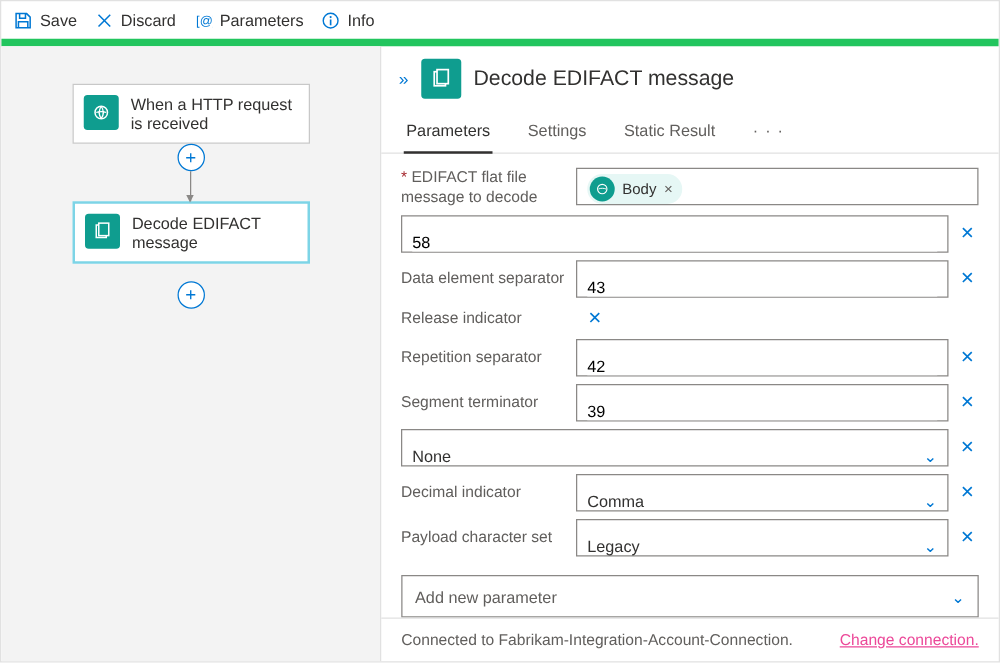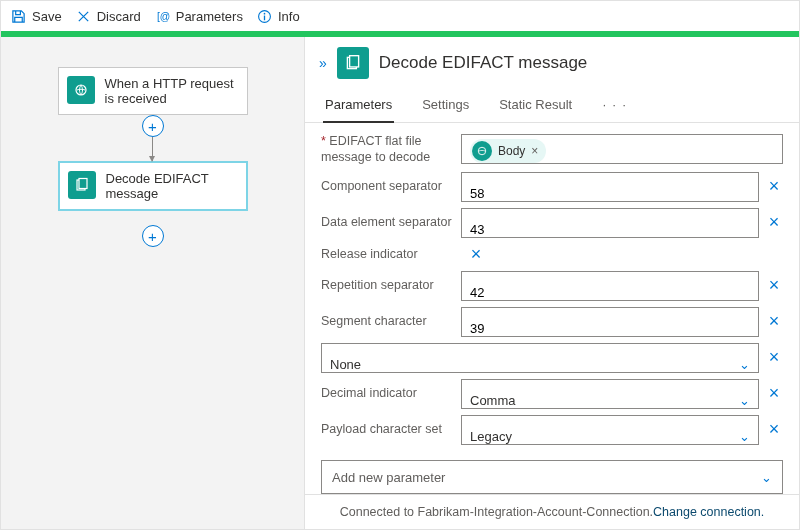--- a/index.html
+++ b/index.html
@@ -31,22 +31,22 @@
   .flabel { width:140px; font-size:12.5px; color:#605e5c; line-height:1.3;}
   .req::before{ content:'* '; color:#a4262c;}
   .control { flex:1; height:30px; border:1px solid #8a8886; display:flex; align-items:flex-end; padding:0 8px; font-size:13px; background:#fff;}
   .control input { border:none; outline:none; width:100%; font-size:13px;}
   .select { justify-content:space-between; cursor:pointer;}
   .chevdown { color:#0078d4; }
   .clearx { color:#0078d4; font-size:18px; margin-left:6px; cursor:pointer; width:18px; text-align:center;}
   .token { display:inline-flex; align-items:center; gap:6px; background:#e6f7f5; border-radius:12px; padding:2px 8px 2px 2px; font-size:12px;}
   .token .ticon{ width:20px; height:20px; border-radius:50%; background:#0f9d8f; display:flex; align-items:center; justify-content:center;}
   .addparam { height:32px; border:1px solid #8a8886; display:flex; align-items:center; justify-content:space-between; padding:16px 10px; color:#605e5c; margin:6px 16px 0; cursor:pointer;}
-  .pfoot { padding:10px 16px; border-top:1px solid #e1e1e1; font-size:12.5px; color:#605e5c; display:flex; justify-content:center; align-items:center;}
-  .link { color:#0c4a6e; cursor:pointer;}
+  .pfoot { padding:10px 16px; border-top:1px solid #e1e1e1; font-size:12.5px; color:#605e5c; display:flex; justify-content:space-between; align-items:center;}
+  .link { color:#ec4899; cursor:pointer;text-decoration:underline;}
   svg{display:block;}
 </style>
 </head>
 <body>
 
 <div class="toolbar">
   <div class="tb-item">
     <span class="icon">
         <svg width="15" height="15" viewBox="0 0 16 16">
           <path fill="none" stroke="#0078d4" stroke-width="1.3" d="M2 2h9l3 3v9H2z M5 2v4h5V2 M4 14v-5h8v5"></path>
@@ -139,21 +139,20 @@
                   <path d="M4 8c2-1 6-1 8 0" stroke="#fff" fill="none"></path>
                 </svg>
               </span>
             <span>Body</span>
             <span style="color:#605e5c">×</span>
           </span>
         </div>
       </div>
 
       <div class="field">
-        <div class="flabel">Component separator</div>
         <div class="control">
             <input value="58" style="">
           </div>
         <span class="clearx">×</span>
       </div>
       <div class="field">
         <div class="flabel">Data element separator</div>
         <div class="control">
             <input value="43" style="">
           </div>
@@ -164,21 +163,21 @@
         <span class="clearx">×</span>
       </div>
       <div class="field">
         <div class="flabel">Repetition separator</div>
         <div class="control">
             <input value="42" style="">
           </div>
         <span class="clearx">×</span>
       </div>
       <div class="field">
-        <div class="flabel">Segment character</div>
+        <div class="flabel">Segment terminator</div>
         <div class="control">
             <input value="39" style="">
           </div>
         <span class="clearx">×</span>
       </div>
       <div class="field">
         <div class="control select">
             <span>None</span>
             <span class="chevdown">⌄</span>
           </div>

